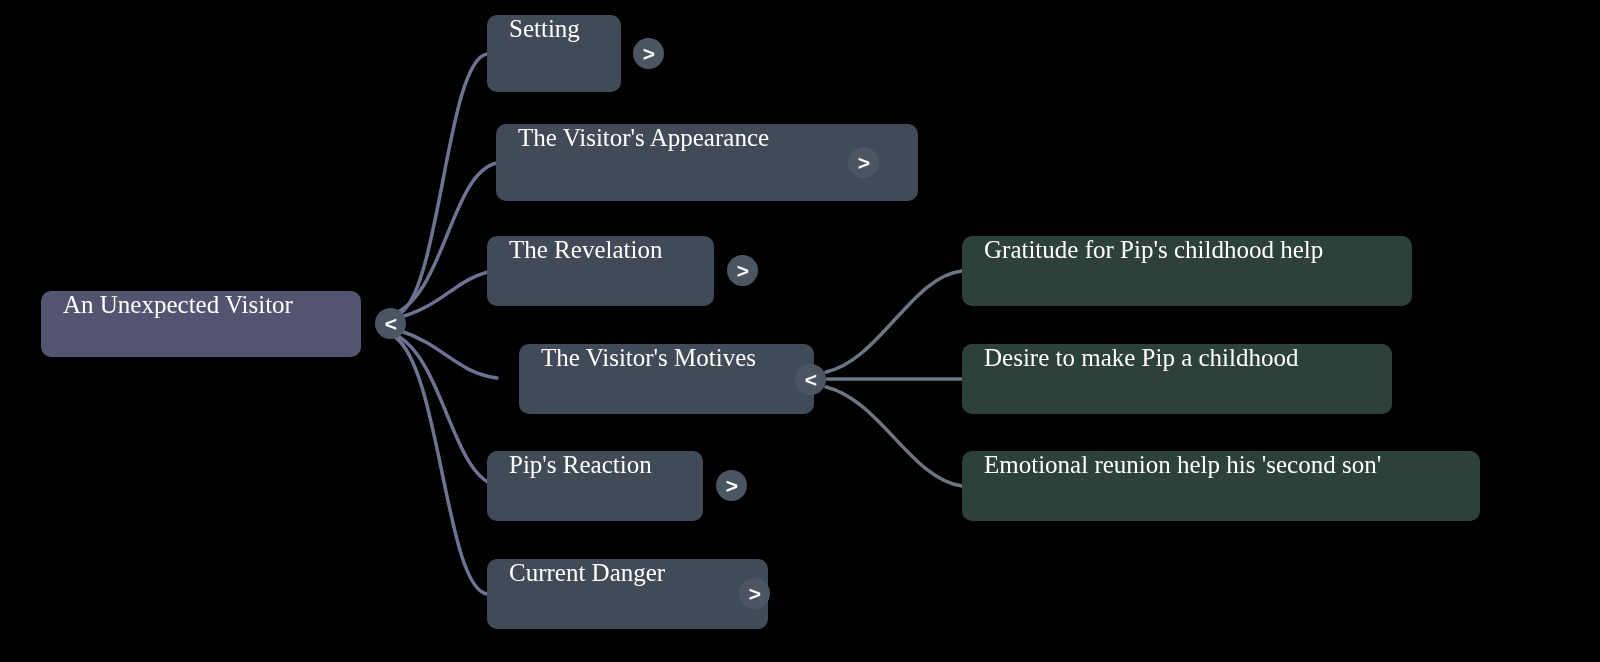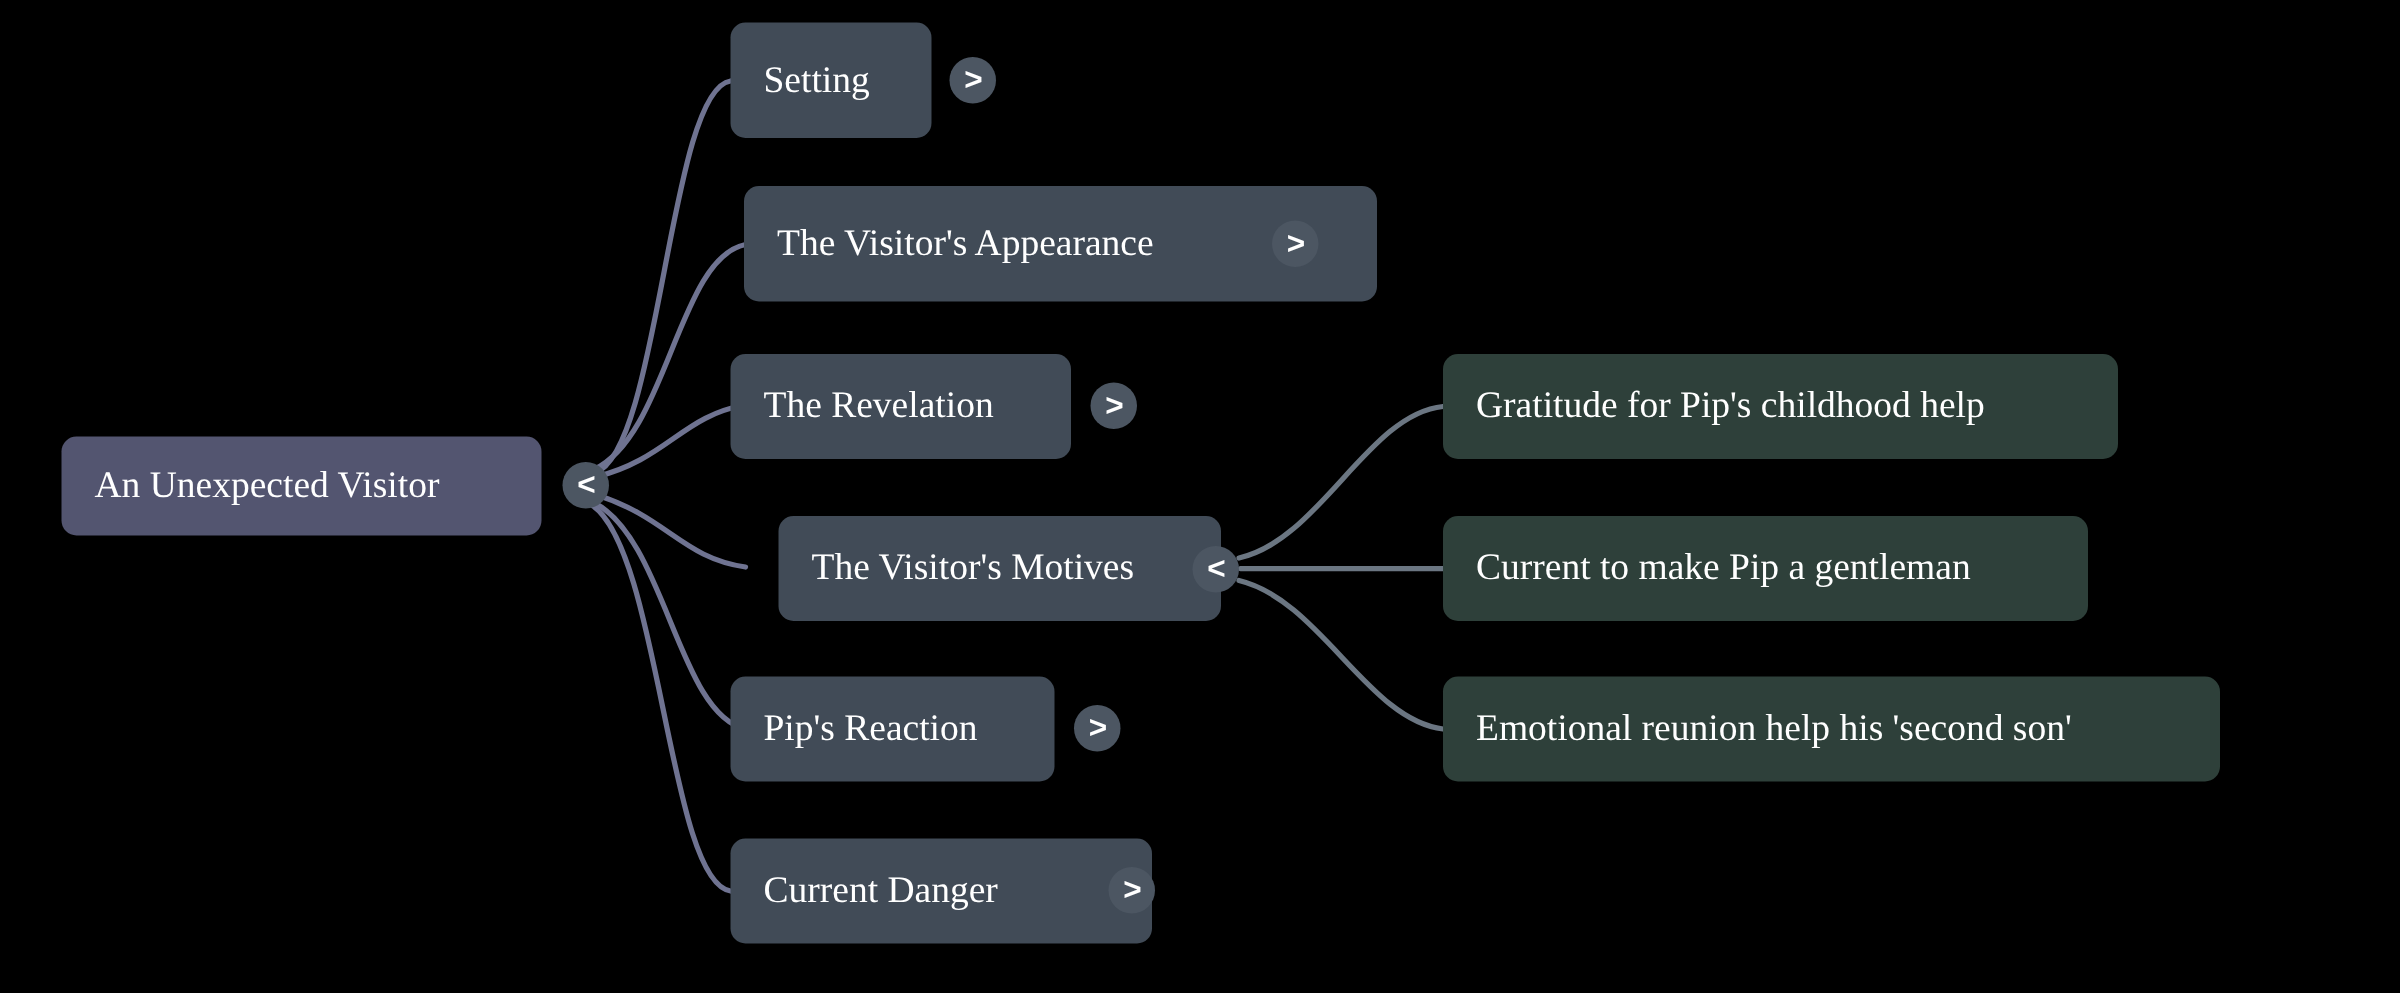--- a/index.html
+++ b/index.html
@@ -1,21 +1,21 @@
 <!DOCTYPE html>
 <html><head>
 <meta charset="utf-8">
 <style>
   html,body{margin:0;padding:0;background:#000;}
   body{width:1600px;height:662px;overflow:hidden;
        font-family:"Liberation Serif","DejaVu Serif",serif;}
   #stage{position:relative;width:1600px;height:662px;background:#000;}
   #wires{position:absolute;left:0;top:0;width:1600px;height:662px;}
   .node{position:absolute;box-sizing:border-box;border-radius:10px;
-        display:flex;align-items:center;color:#ffffff;
+        display:flex;align-items:flex-start;color:#ffffff;
         font-size:25px;line-height:1.1;white-space:nowrap;padding:0 22px;}
   .node.root{background:#535570;}
   .node.branch{background:#414b57;}
   .node.leaf{background:#2e403a;}
   .toggle{position:absolute;width:31px;height:31px;border-radius:50%;
           background:#4c5662;display:flex;align-items:center;justify-content:center;
           color:#ffffff;font-family:"Liberation Sans","DejaVu Sans",sans-serif;
           font-size:21px;font-weight:bold;line-height:1;cursor:pointer;
           letter-spacing:-1px;}
 </style>
@@ -87,20 +87,20 @@
   </div>
   <div class="toggle" style="left:739px;top:578px;">
     <span>&gt;</span>
   </div>
 
   <div class="node leaf" style="left:962px;top:236px;width:450px;height:70px;">
     <span>Gratitude for Pip's childhood help</span>
   </div>
 
   <div class="node leaf" style="left:962px;top:344px;width:430px;height:70px;">
-    <span>Current to make Pip a gentleman</span>
+    <span>Desire to make Pip a childhood</span>
   </div>
 
   <div class="node leaf" style="left:962px;top:451px;width:518px;height:70px;">
     <span>Emotional reunion help his 'second son'</span>
   </div>
 
 </div>
 
 </body></html>

